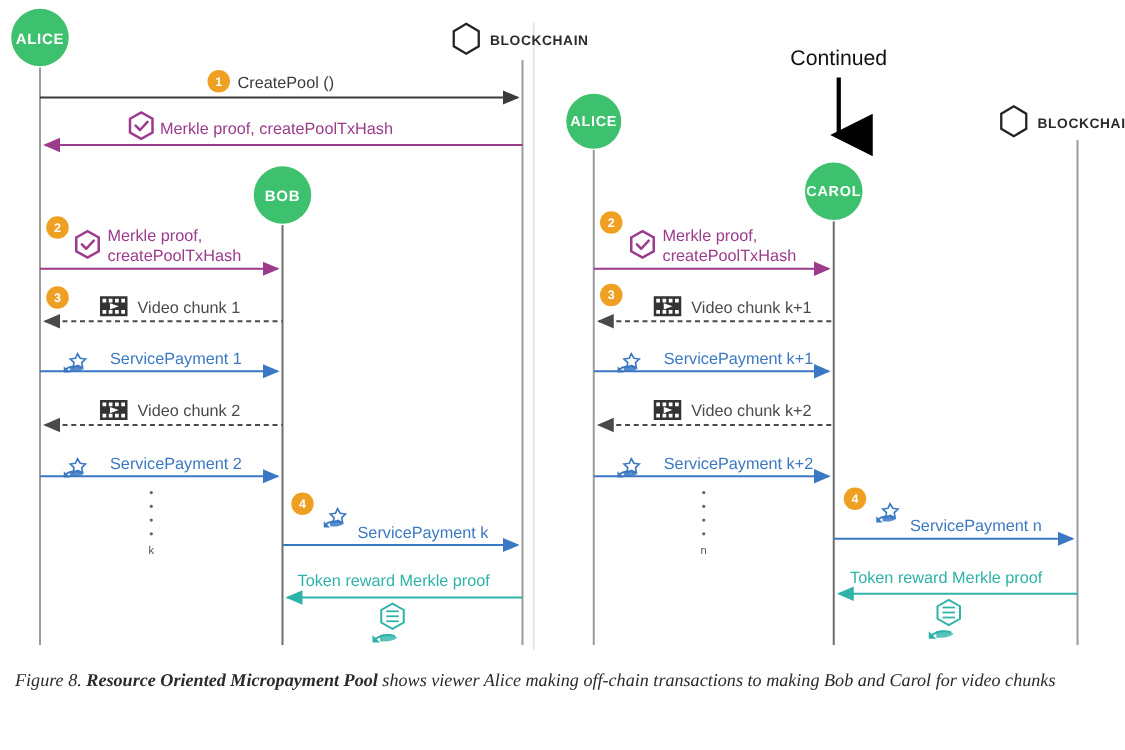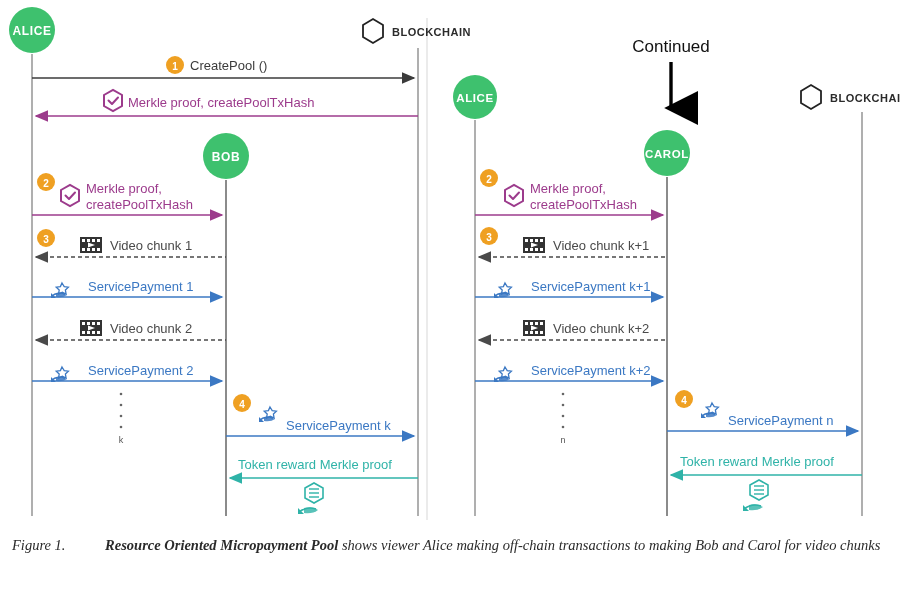--- a/index.html
+++ b/index.html
@@ -62,21 +62,21 @@
     position:absolute;
     left:12px;
     top:532px;
     width:876px;
     font-family:"Liberation Serif", serif;
     font-style:italic;
     font-size:14.5px;
     line-height:26px;
     color:#2a2a2a;
   }
-  #caption b{font-weight:bold;font-style:italic;margin-left:36px;}
+  #caption b{font-weight:bold;font-style:italic;}
 </style>
 </head>
 <body>
 
 <div id="root">
 
 <svg class="diagram" viewBox="0 0 900 600">
   <defs>
     <marker id="ah-dark" markerWidth="9" markerHeight="9" refX="8" refY="4.5" orient="auto">
       <path d="M0,0.6 L9,4.5 L0,8.4 z" fill="#3b3b3b"></path>
@@ -324,18 +324,18 @@
     <line x1="754" y1="486" x2="764" y2="486" stroke="#2fb3a8" stroke-width="1.4"></line>
     <line x1="754" y1="490" x2="764" y2="490" stroke="#2fb3a8" stroke-width="1.4"></line>
     <line x1="754" y1="494" x2="764" y2="494" stroke="#2fb3a8" stroke-width="1.4"></line>
     <path d="M744,509 q8,-6 17,-3" fill="none" stroke="#2fb3a8" stroke-width="1.6"></path>
     <path d="M743,505 l0,6 l6,0 z" fill="#2fb3a8"></path>
     <path d="M749,505 q8,-2 14,2 q-5,4 -14,3 z" fill="#2fb3a8" opacity="0.8"></path>
   </g>
 </svg>
 
 <div id="caption">
-  <span>Figure 1.</span>
+  <span>Figure 8.</span>
   <b>Resource Oriented Micropayment Pool</b>
   <span>shows viewer Alice making off-chain transactions to making Bob and Carol for video chunks</span>
 </div>
 
 </div>
 
 </body></html>

